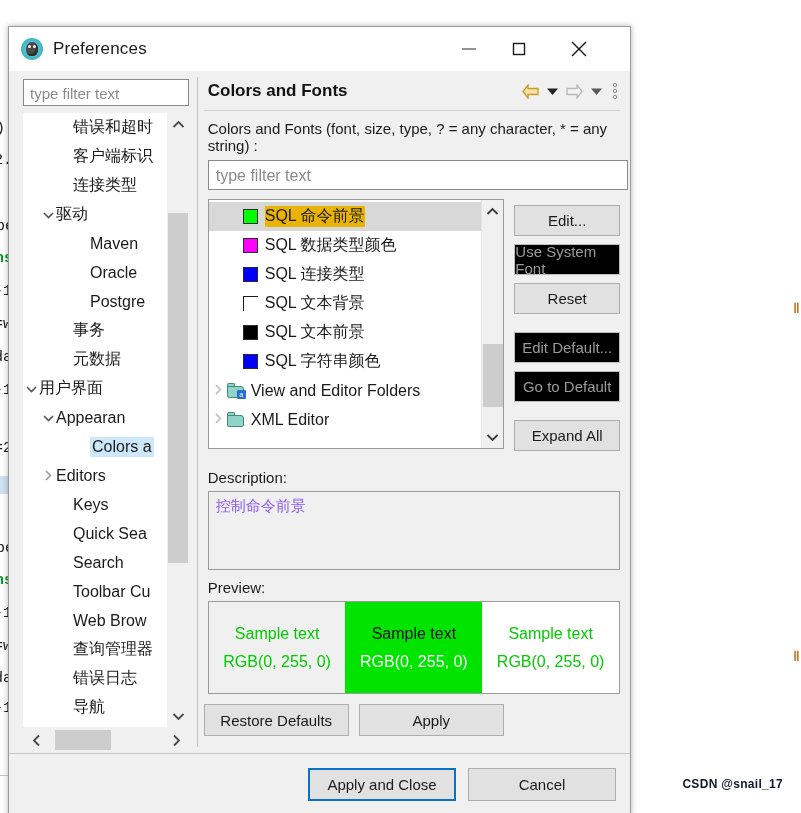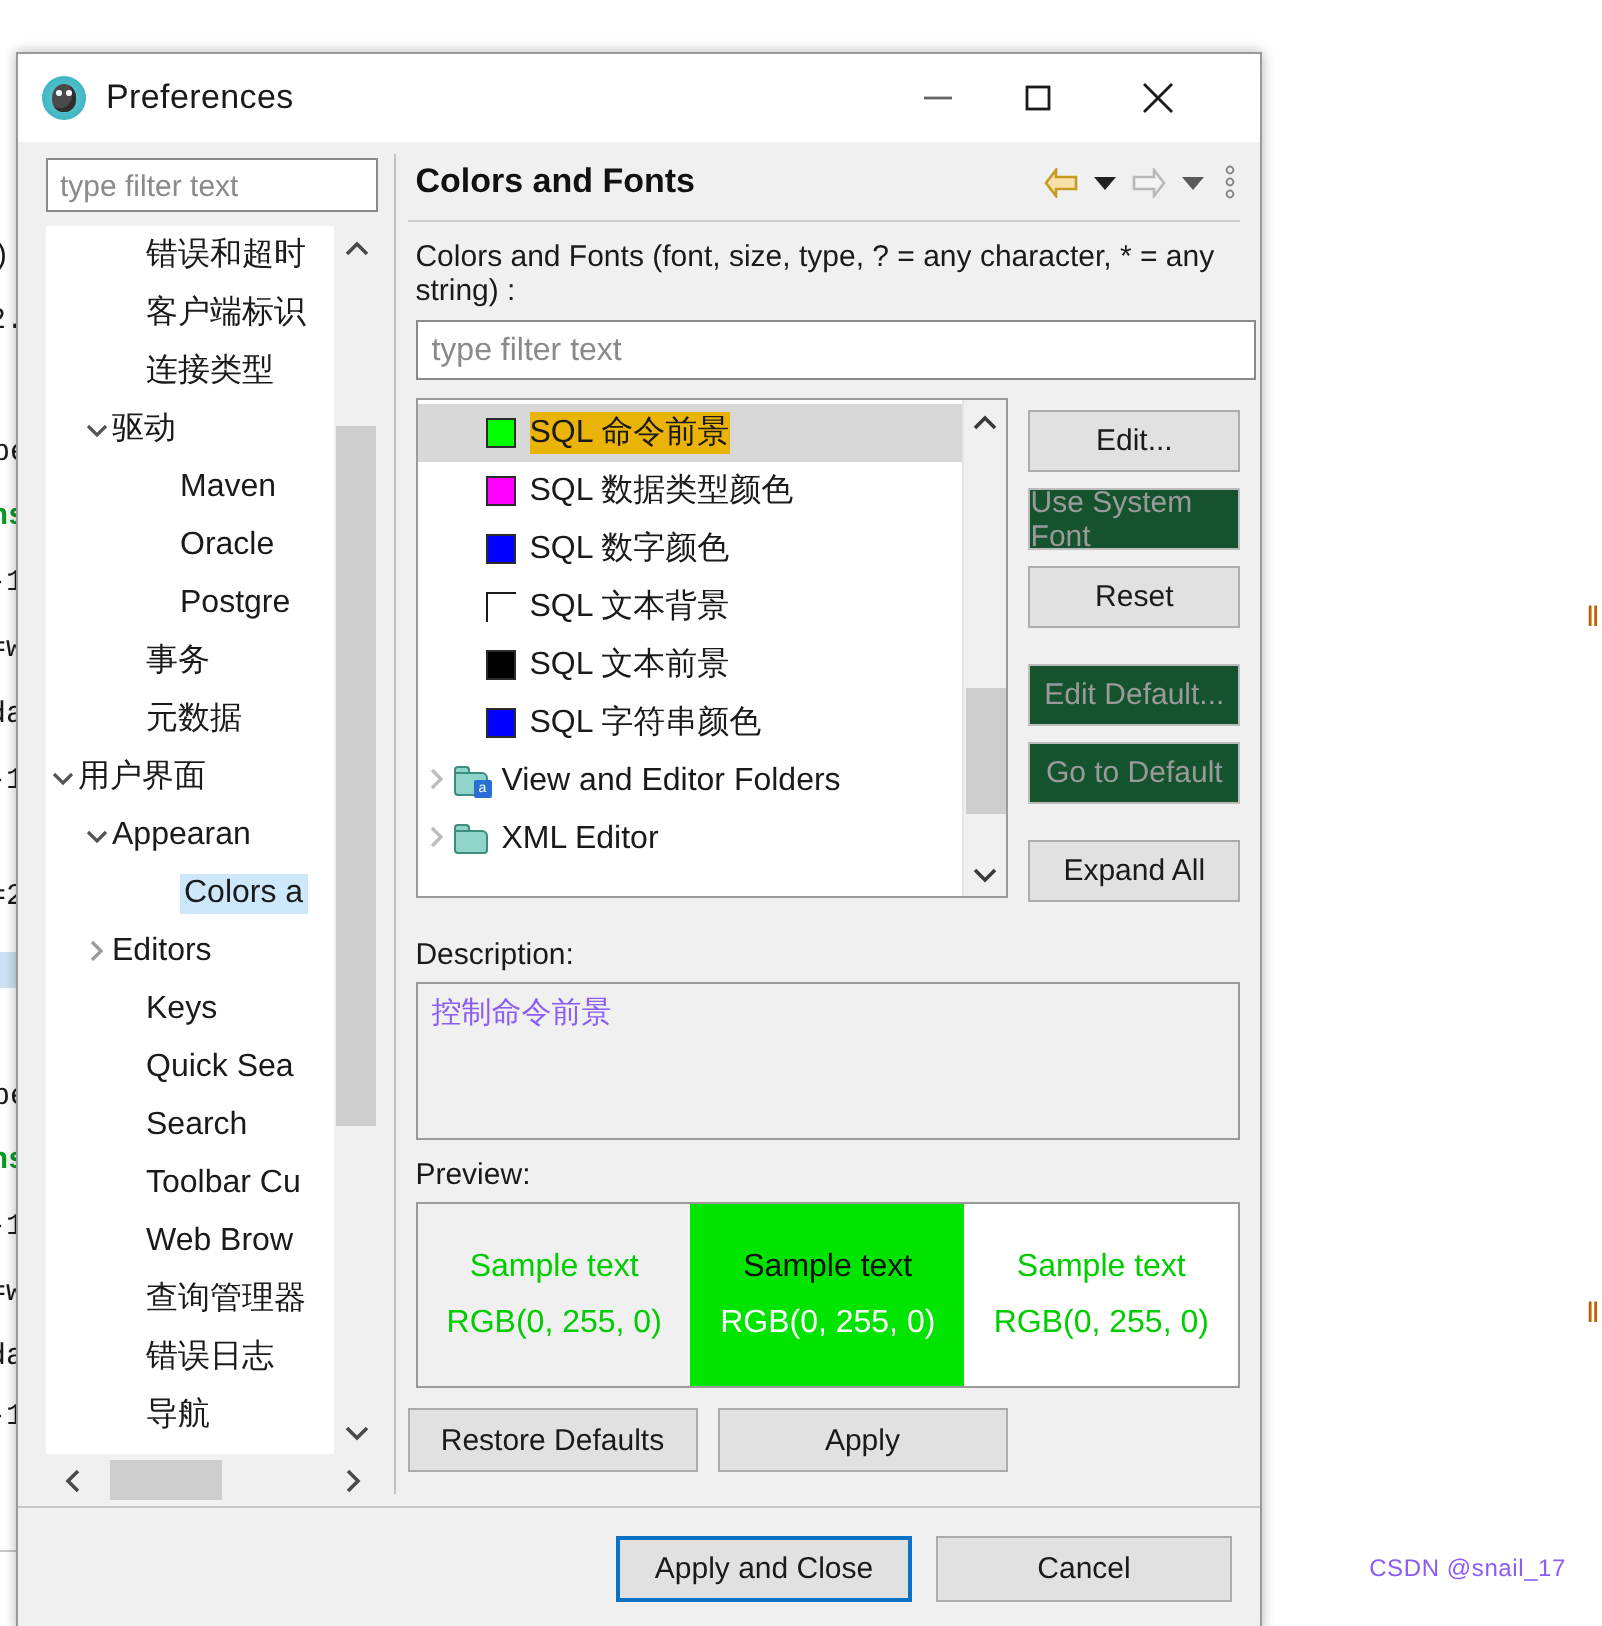--- a/index.html
+++ b/index.html
@@ -177,21 +177,21 @@
   #list-vsb .arrow { height:22px; width:22px; display:flex;align-items:center;justify-content:center;color:#555;font-size:12px;}
   #list-vsb .track { flex:1 1 auto; width:22px; position:relative; background:#f0f0f0;}
   #list-vsb .thumb { position:absolute; left:1px; width:20px; background:#cdcdcd;}
 
   #btncol { display:flex; flex-direction:column; margin-left: 10px; width: 150px; padding-top: 6px;}
   .btn {
     height: 31px; background:#e1e1e1; border:1px solid #adadad;
     font-size:15px; color:#1a1a1a; display:flex; align-items:center; justify-content:center;
     margin-bottom: 8px; cursor:default;
   }
-  .btn.dis { color:#9a9a9a; background:#14532d; border-color:#bcbcbc; }
+  .btn.dis { color:#9a9a9a; background:#000000; border-color:#bcbcbc; }
   .btn.gap { margin-top: 10px; }
 
   #desc-label { font-size:15px; color:#1a1a1a; margin: 10px 0 5px 4px; }
   #desc-box {
     margin-left:4px; height: 79px; background:#f0f0f0; border:1px solid #9a9a9a;
     font-size:15px; color:#8b5cf6; padding: 5px 7px;
   }
   #prev-label { font-size:15px; color:#1a1a1a; margin: 9px 0 5px 4px; }
   #preview {
     margin-left:4px; height: 93px; border:1px solid #9a9a9a; display:flex; overflow:hidden;
@@ -204,22 +204,23 @@
 
   #footer {
     height: 62px; flex:0 0 62px; border-top:1px solid #c8c8c8;
     display:flex; align-items:center; justify-content:flex-end; padding-right: 14px; gap: 12px;
   }
   #footer .btn { width:148px; height:33px; margin-bottom:0; }
   #footer .btn.primary { border:2px solid #0a72c4; background:#e1e1e1; }
 
   #watermark {
     position:absolute; right: 18px; bottom: 22px;
-    font-size:12px; color:#8b5cf6; font-family:"Liberation Sans",sans-serif;
+    font-size:12px; color:#0f172a; font-family:"Liberation Sans",sans-serif;
     letter-spacing:.3px;
+    font-weight:bold;
   }
 </style>
 </head>
 <body>
 
 <div id="bg">
   <div class="bg-strip" style="top:0;height:813px;"></div>
   <div class="bg-line" style="left:-4px; top:120px;">)</div>
   <div class="bg-line" style="left:-6px; top:152px;">2.</div>
   <div class="bg-line" style="left:-8px; top:185px;">[</div>
@@ -484,21 +485,21 @@
                 <span class="l-text">SQL 命令前景</span>
               </div>
               <div class="lrow">
                 <span class="l-ind"></span>
                 <span class="swatch" style="background: rgb(255, 0, 255);"></span>
                 <span class="l-text">SQL 数据类型颜色</span>
               </div>
               <div class="lrow">
                 <span class="l-ind"></span>
                 <span class="swatch" style="background: rgb(0, 0, 255);"></span>
-                <span class="l-text">SQL 数字颜色</span>
+                <span class="l-text">SQL 连接类型</span>
               </div>
               <div class="lrow">
                 <span class="l-ind"></span>
                 <span class="swatch white-b" style="background: rgb(255, 255, 255);"></span>
                 <span class="l-text">SQL 文本背景</span>
               </div>
               <div class="lrow">
                 <span class="l-ind"></span>
                 <span class="swatch" style="background: rgb(0, 0, 0);"></span>
                 <span class="l-text">SQL 文本前景</span>

